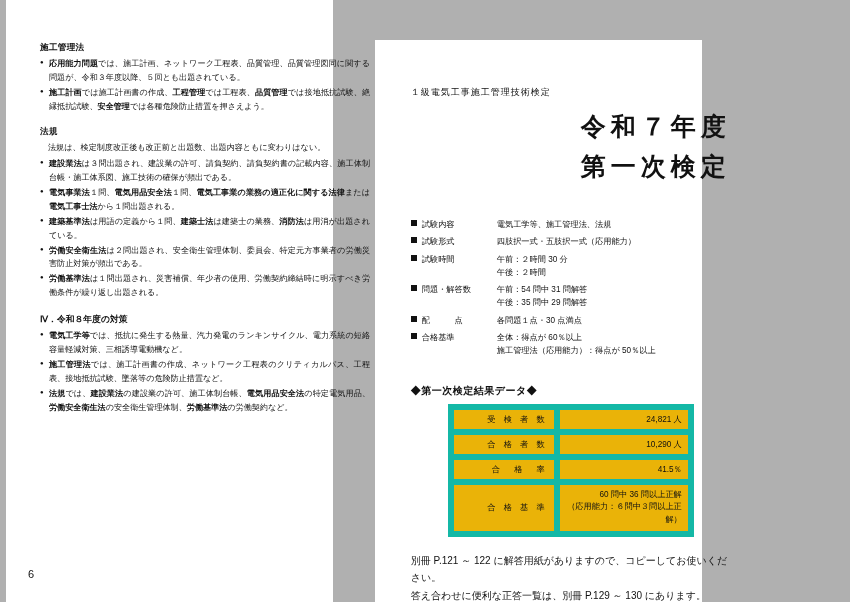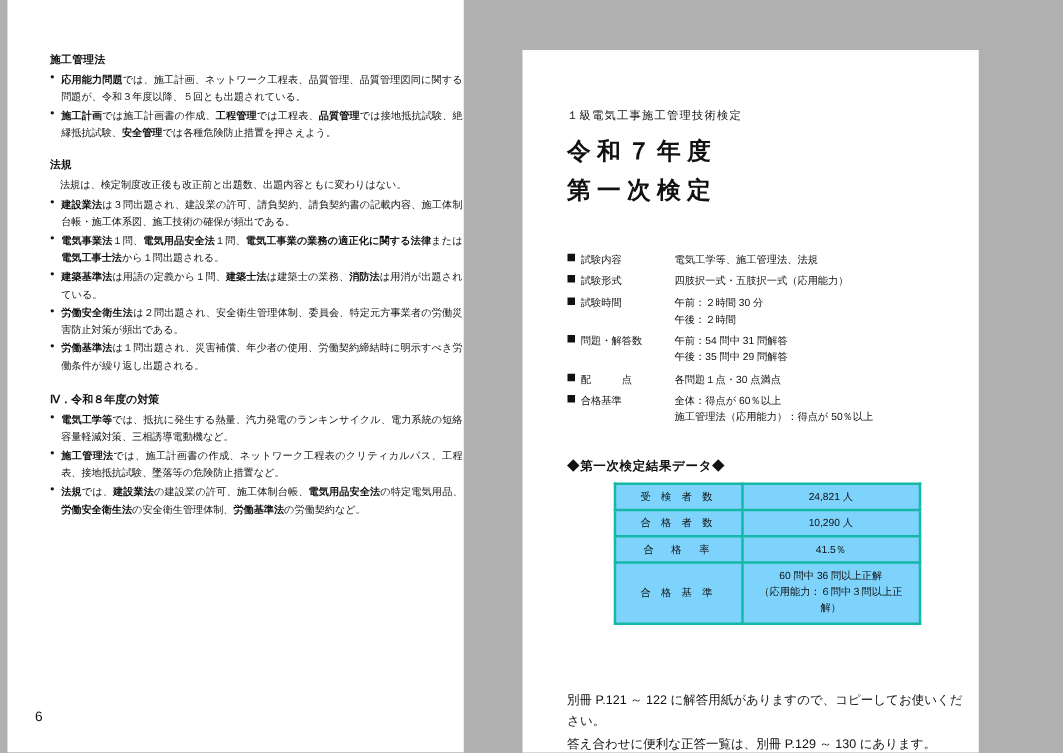--- a/index.html
+++ b/index.html
@@ -8,21 +8,21 @@
   }
   body {
     width: 850px;
     height: 602px;
     background: #b0b0b0;
     font-family: "Liberation Sans", sans-serif;
     overflow: hidden;
   }
   .spread {
     position: relative;
-    width: 783px;
+    width: 702px;
     height: 602px;
     display: flex;
   }
   .page {
     position: relative;
     background: #ffffff;
     height: 100%;
     box-sizing: border-box;
   }
   .page-left {
@@ -102,23 +102,23 @@
     top: 46px;
     width: 320px;
     color: #111;
   }
   .exam-kicker {
     font-size: 9px;
     letter-spacing: 1px;
     margin-bottom: 10px;
   }
   .big-title {
-    text-align: left;
+    text-align: right;
     font-weight: bold;
-    font-size: 19px;
+    font-size: 25px;
     letter-spacing: 5px;
     line-height: 1.42;
     margin: 4px 0 0 0;
   }
   .spec-list {
     margin-top: 34px;
     font-size: 8.2px;
     line-height: 1.62;
   }
   .spec-row {
@@ -152,24 +152,24 @@
     margin: 26px 0 6px 0;
     letter-spacing: 0.5px;
   }
   table.result {
     border-collapse: collapse;
     margin: 0 auto;
     width: 246px;
     font-size: 8.2px;
   }
   table.result td {
-    border: 2px solid #14b8a6;
+    border: 6px solid #14b8a6;
     padding: 4px 6px;
-    text-align: center;
-    background: #7dd3fc;
+    text-align: right;
+    background: #eab308;
   }
   table.result td.k {
     width: 88px;
     letter-spacing: 3px;
     white-space: nowrap;
   }
   .crit-lines { line-height: 1.55; }
 
   .footnote {
     position: absolute;

